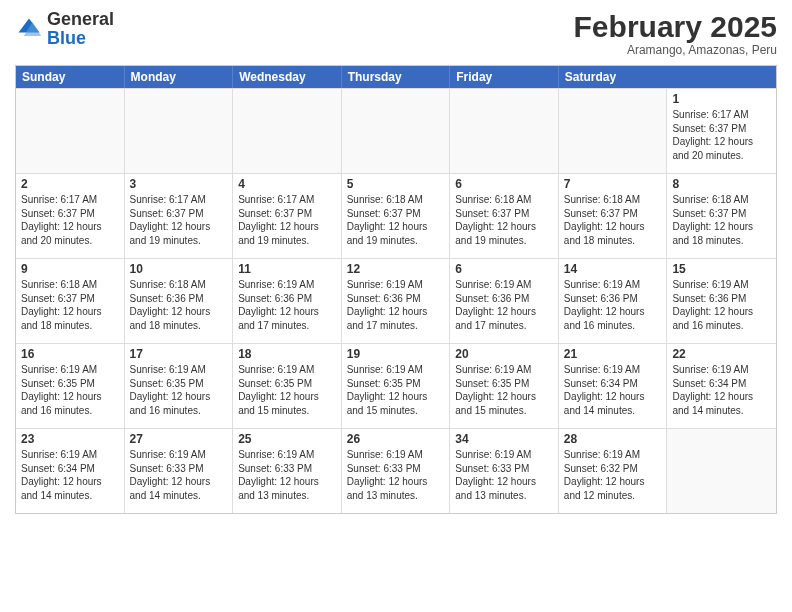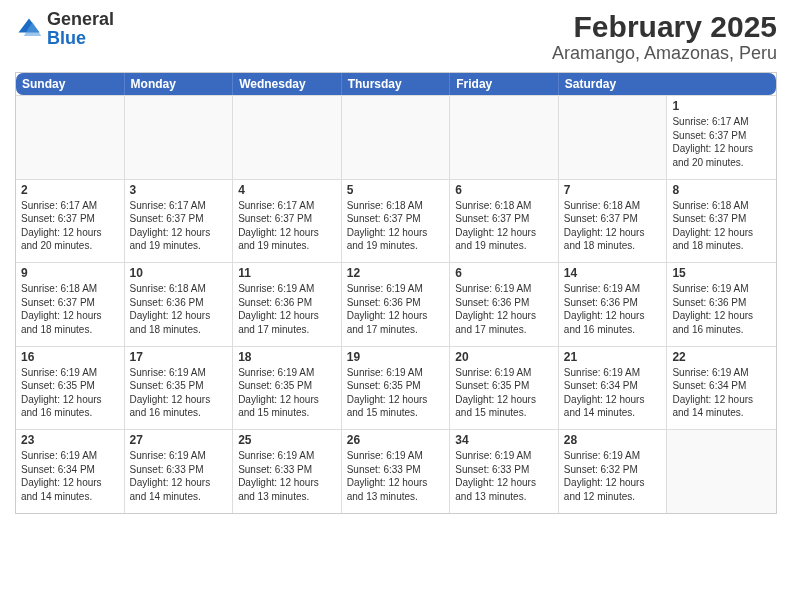--- a/index.html
+++ b/index.html
@@ -42,34 +42,33 @@
     .title-block {
       text-align: right;
     }
     .calendar-title {
       font-size: 30px;
       font-weight: bold;
       color: #333;
       line-height: 1.1;
     }
     .calendar-subtitle {
-      font-size: 18px;
+      font-size: 12px;
       color: #555;
     }
     .calendar {
       flex: 1;
       display: flex;
       flex-direction: column;
       border: 1px solid #ccc;
     }
     .calendar-header-row {
       display: grid;
       grid-template-columns: repeat(7, 1fr);
       background: #3a6abf;
-      border-radius: 7px;
     }
     .calendar-header-cell {
       color: #fff;
       font-size: 12px;
       font-weight: bold;
       padding: 4px 6px;
       text-align: left;
       border-right: 1px solid #5580d0;
     }
     .calendar-header-cell:last-child { border-right: none; }

